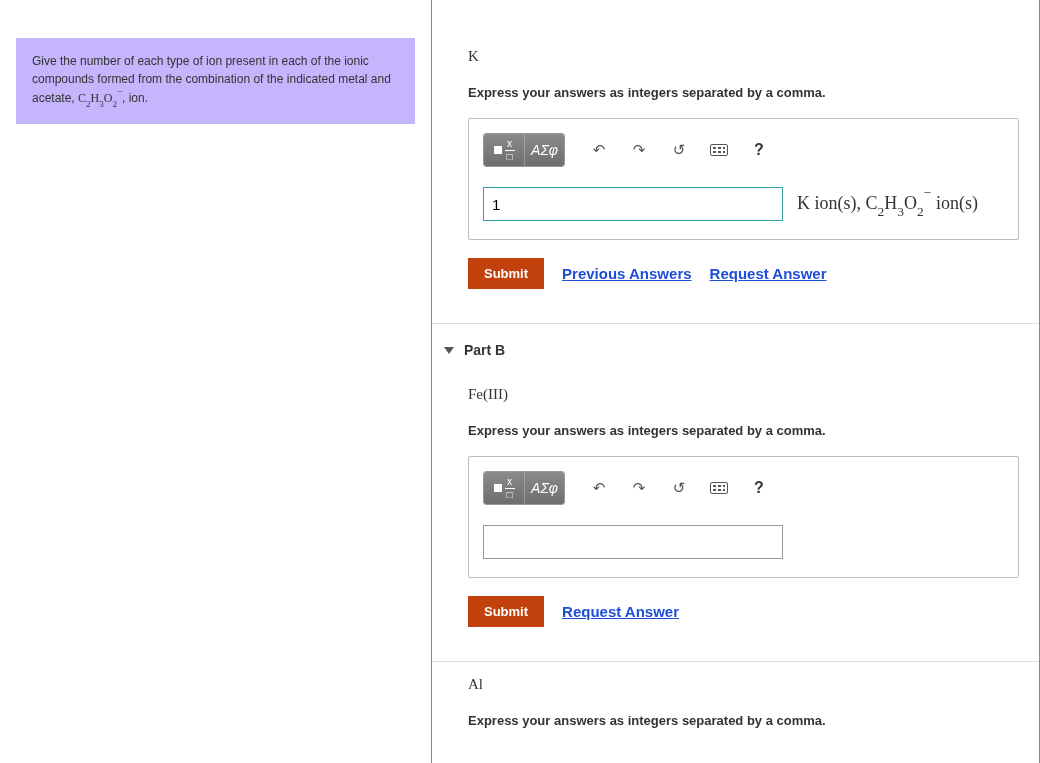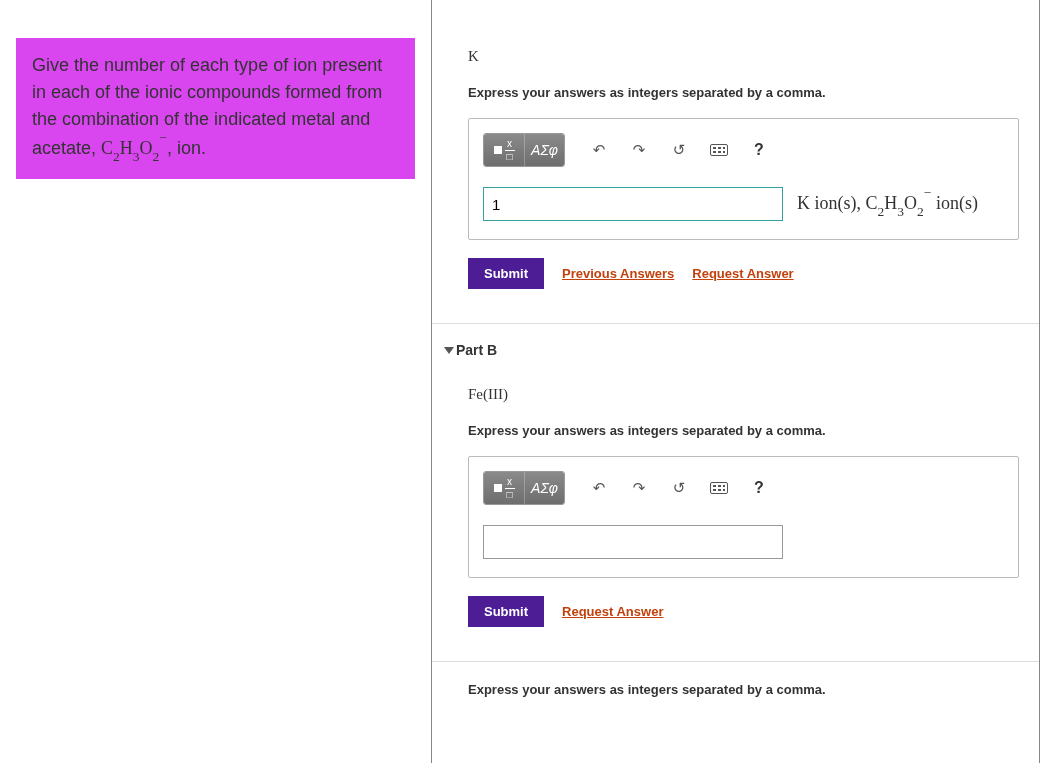--- a/index.html
+++ b/index.html
@@ -14,42 +14,42 @@
     display: flex;
     width: 1040px;
     min-height: 763px;
   }
   .left-col {
     width: 432px;
     padding: 38px 16px 16px 16px;
     border-right: 1px solid #888;
   }
   .question-box {
-    background: #d946ef;
+    background: #c4b5fd;
     padding: 14px 16px;
-    font-size: 18px;
+    font-size: 12px;
     line-height: 1.5;
     color: #333;
   }
   .right-col {
     flex: 1;
     padding: 0;
     border-right: 1px solid #888;
   }
   .part {
     padding: 0 0 24px 0;
   }
   .part-inner {
     padding-left: 36px;
     padding-right: 20px;
   }
   .part-header {
     display: flex;
     align-items: center;
-    gap: 2px;
+    gap: 10px;
     padding: 18px 0 14px 0;
     font-weight: bold;
     font-size: 14px;
     color: #333;
   }
   .part-header-row {
     padding-left: 12px;
   }
   .triangle-down {
     width: 0; height: 0;
@@ -130,32 +130,32 @@
     font-size: 18px;
     color: #333;
   }
   .action-row {
     display: flex;
     align-items: center;
     gap: 18px;
     margin-top: 18px;
   }
   .submit-btn {
-    background: #4c1d95;
+    background: #c2410c;
     color: #fff;
     border: none;
     padding: 8px 16px;
     font-size: 13px;
     font-weight: bold;
     cursor: pointer;
   }
   .link {
-    color: #c2410c;
+    color: #1d4ed8;
     text-decoration: underline;
-    font-size: 13px;
+    font-size: 15px;
     font-weight: bold;
     cursor: pointer;
   }
   .divider {
     height: 1px;
     background: #ddd;
     margin: 10px 0 0 0;
   }
   sub { font-size: 0.75em; position: relative; bottom: -0.2em; }
   sup { font-size: 0.75em; position: relative; top: -0.35em; }
@@ -283,19 +283,20 @@
           <button class="submit-btn">Submit</button>
           <span class="link">Request Answer</span>
         </div>
       </div>
     </div>
 
     <div class="divider"></div>
 
     <div class="part">
       <div class="part-inner">
+        <div class="prompt-line chem">Al</div>
         <div class="instructions">Express your answers as integers separated by a comma.</div>
 
       </div>
     </div>
 
   </div>
 </div>
 
 </body></html>

